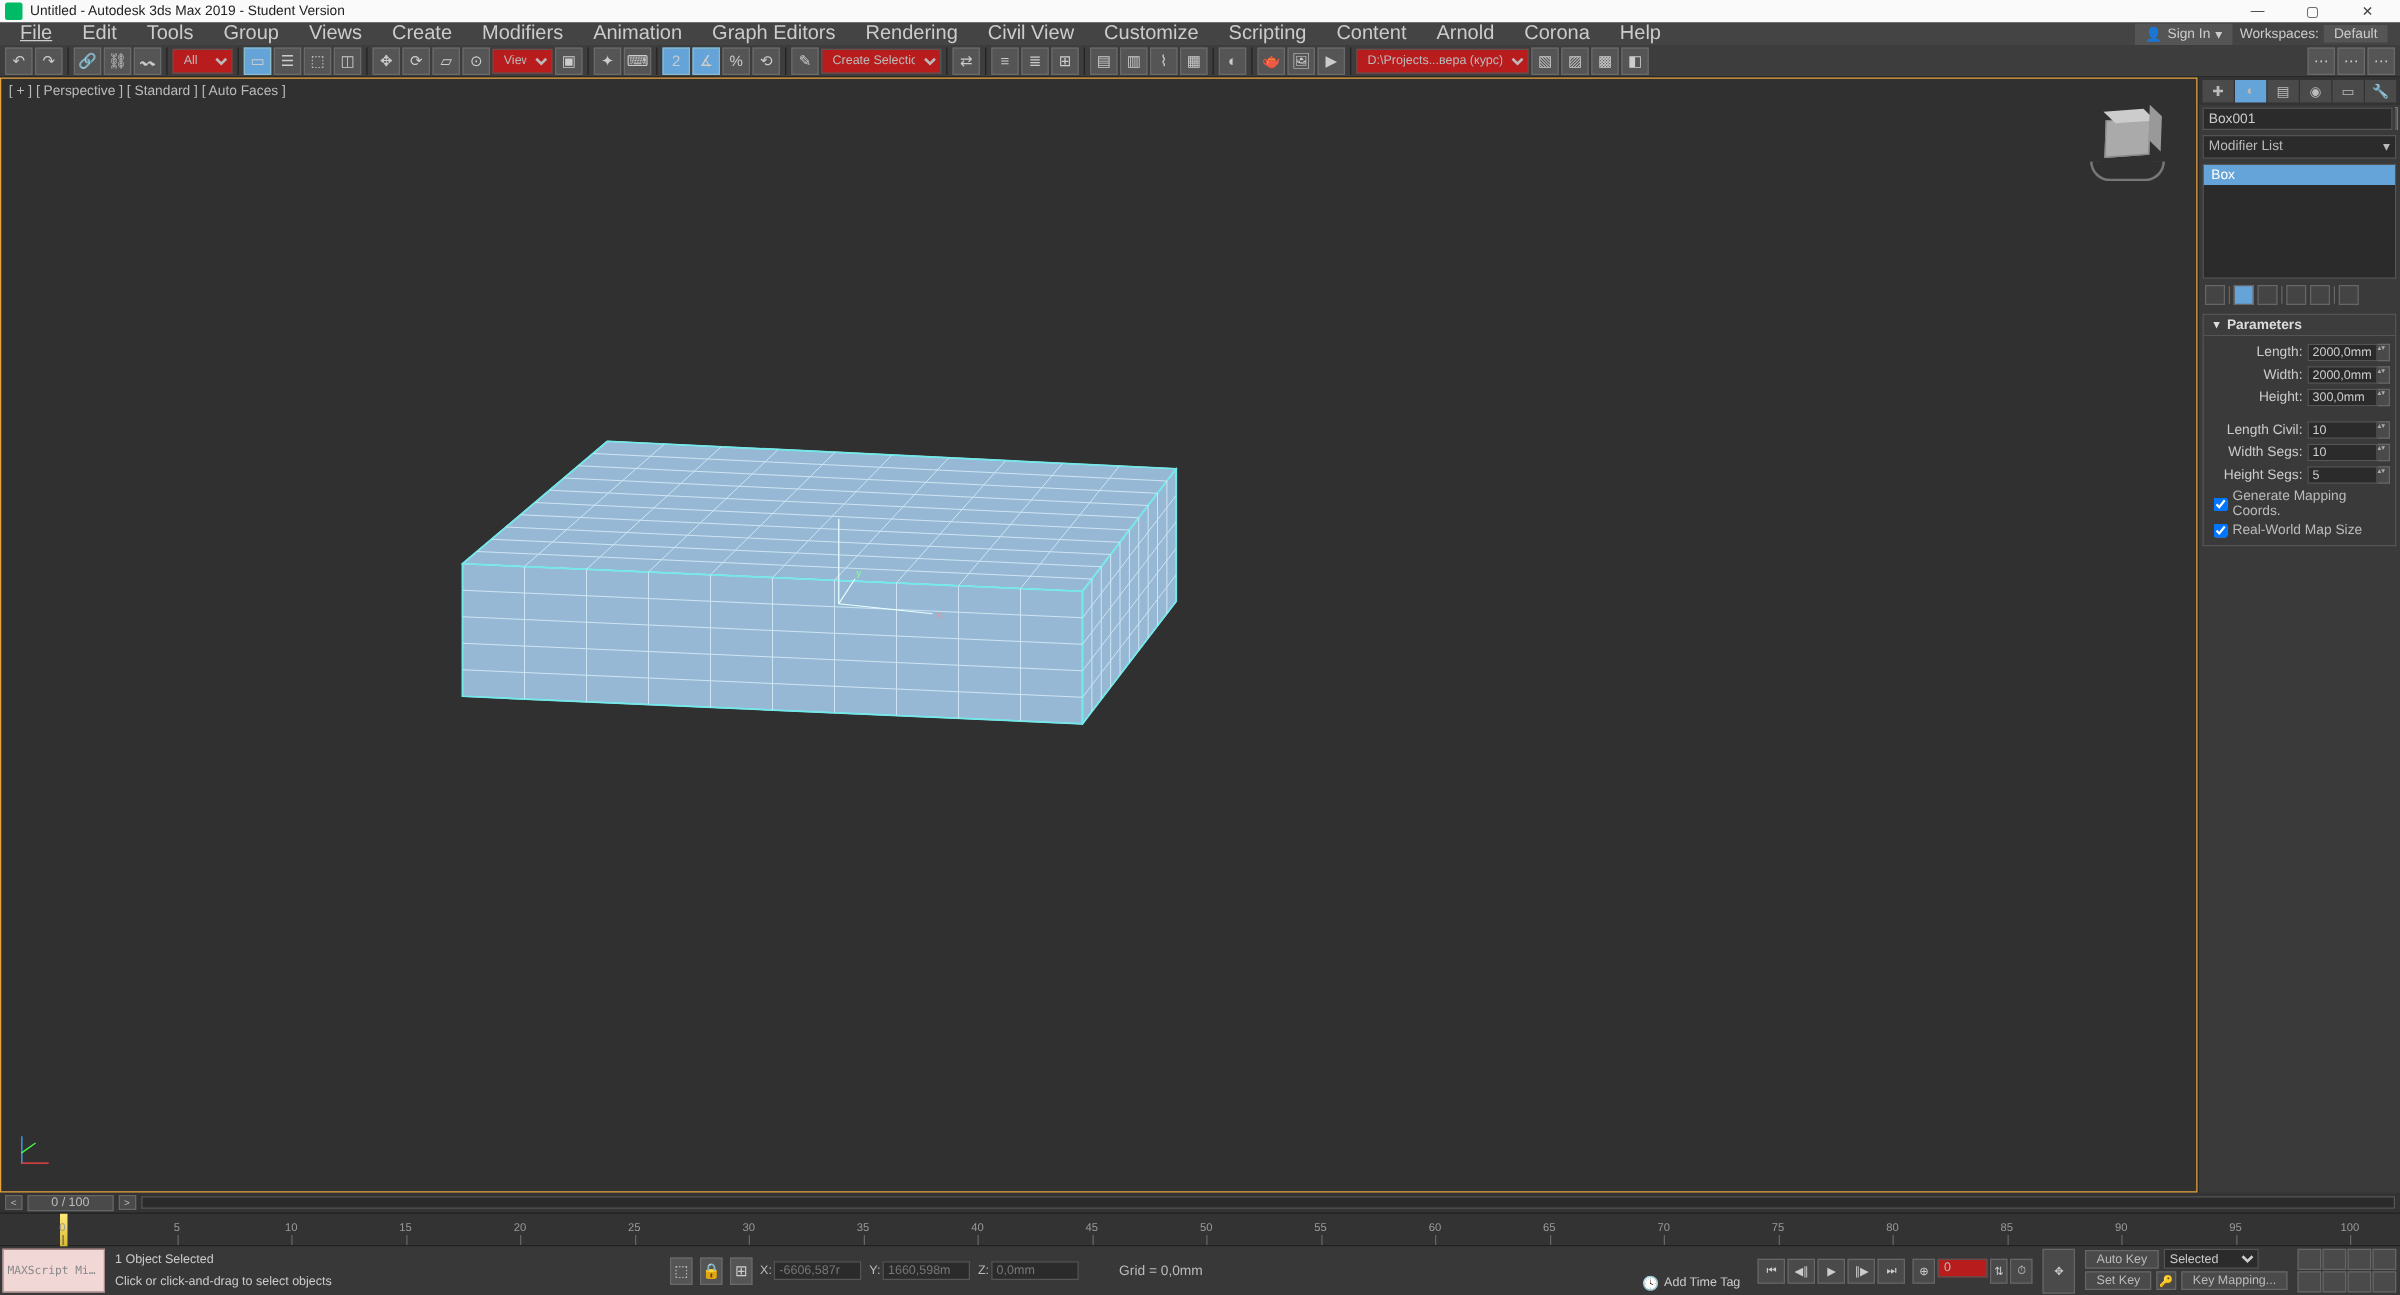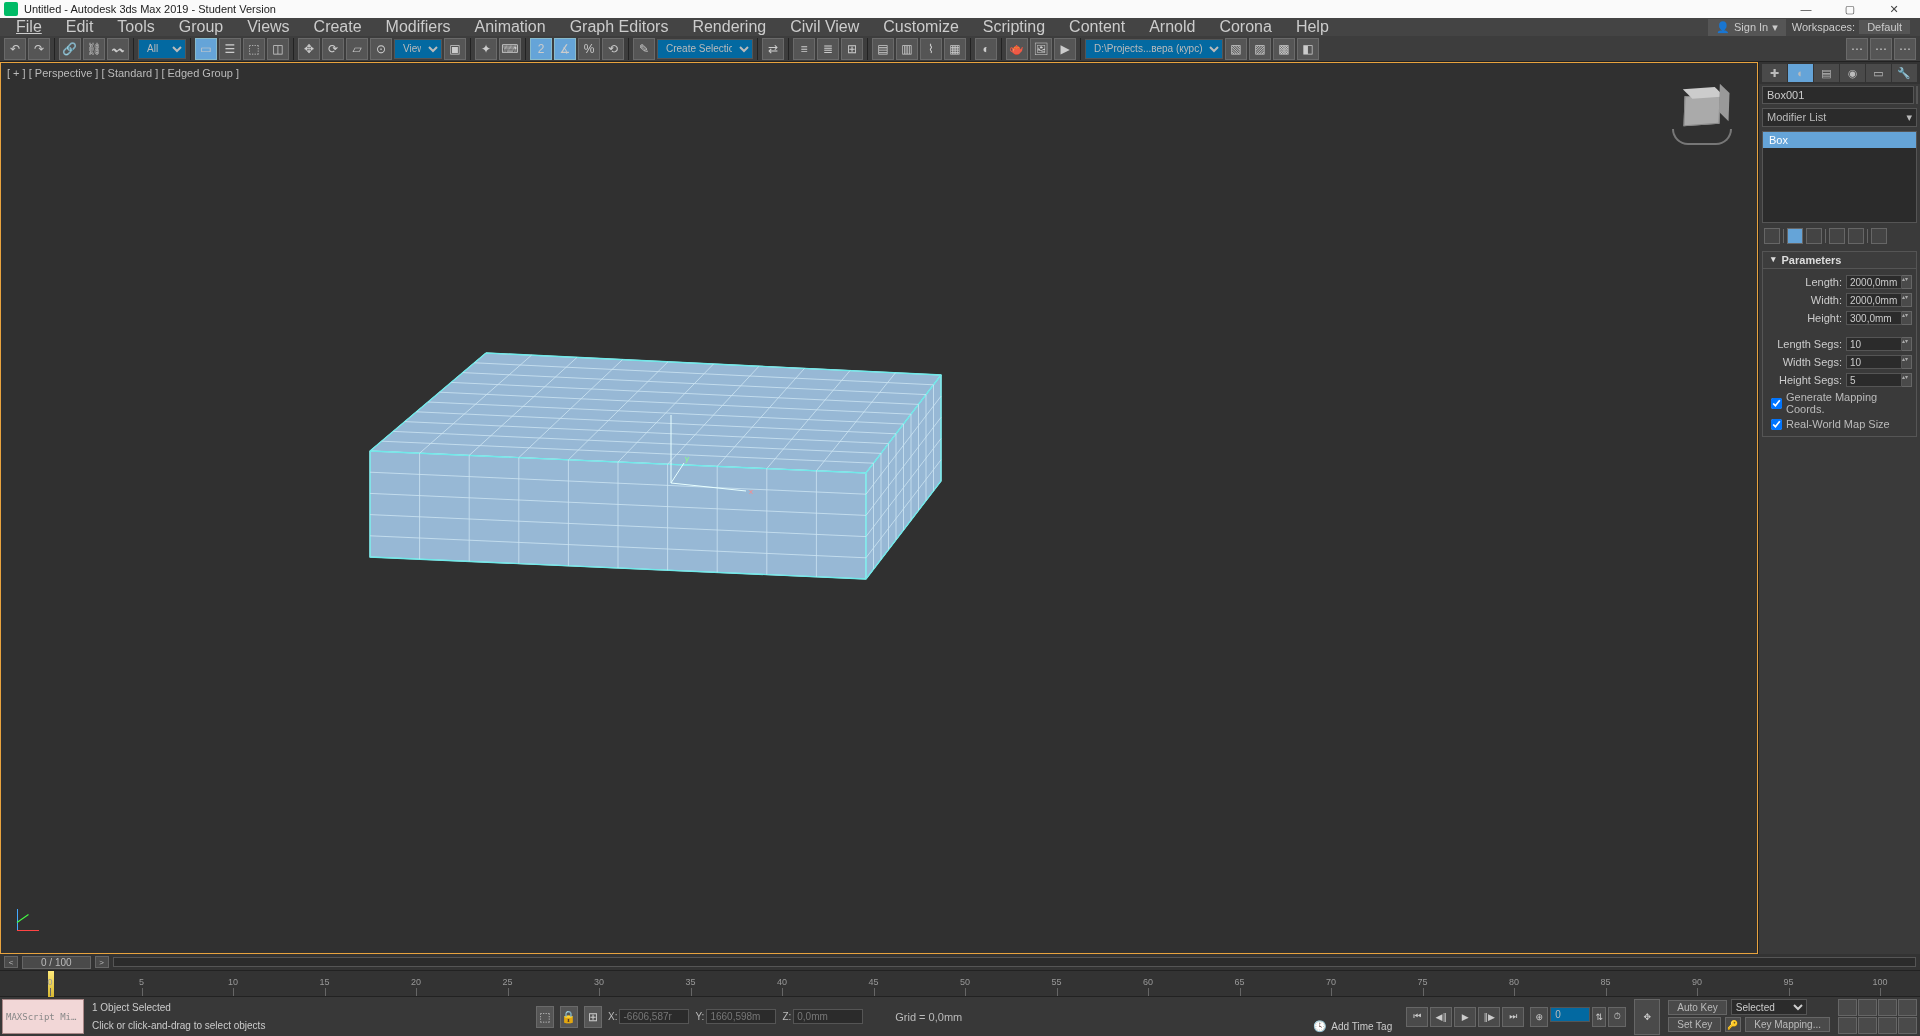--- a/index.html
+++ b/index.html
@@ -17,21 +17,21 @@
 .menubar .menu:first-child{ text-decoration:underline; }
 .menubar .spacer { flex:1; }
 .signin { display:flex; align-items:center; gap:4px; background:#555; padding:2px 8px; margin-right:6px; color:#ccc; }
 .ws { display:flex; align-items:center; gap:4px; color:#ccc; margin-right:6px; }
 
 
 .toolbar { height:26px; background:#3d3d3d; border-bottom:1px solid #222; display:flex; align-items:center; padding:0 4px; gap:2px; }
 .tbtn { width:22px; height:22px; background:#555; border:1px solid #6a6a6a; display:flex; align-items:center; justify-content:center; color:#ccc; font-size:12px; }
 .tbtn.small{ width:18px; }
 .tbtn.active{ background:#65a4d8; border-color:#8bc; }
-.tfield { background:#0369a1; border:1px solid #555; color:#bbb; height:20px; font-size:10px; padding:0 4px; }
+.tfield { background:#b91c1c; border:1px solid #555; color:#bbb; height:20px; font-size:10px; padding:0 4px; }
 .tsep { width:1px; height:22px; background:#222; margin:0 2px; }
 
 
 .main { display:flex; height:calc(100% - 18px - 18px - 26px - 16px - 26px - 40px); }
 .viewport { flex:1; background:#303030; position:relative; border:1px solid #e8a33e; }
 .vplabel { position:absolute; top:4px; left:6px; color:#bbb; font-size:11px; }
 .viewcube { position:absolute; top:20px; right:20px; width:70px; height:70px; }
 .viewcube .cube{ width:36px; height:30px; background:#aaa; border:1px solid #888; margin:12px auto 0; transform:skewY(-6deg) rotateZ(2deg); position:relative;}
 .viewcube .cube::before{content:"";position:absolute;top:-8px;left:2px;width:32px;height:10px;background:#ccc;transform:skewX(45deg);}
 .viewcube .cube::after{content:"";position:absolute;top:-6px;right:-10px;width:10px;height:28px;background:#999;transform:skewY(45deg);}
@@ -191,21 +191,21 @@
   <div class="tbtn">▩</div>
   <div class="tbtn">◧</div>
   <span class="spacer" style="flex:1"></span>
   <div class="tbtn">⋯</div>
   <div class="tbtn">⋯</div>
   <div class="tbtn">⋯</div>
 </div>
 
 <div class="main">
   <div class="viewport">
-    <div class="vplabel">[ + ] [ Perspective ] [ Standard ] [ Edged Group ]</div>
+    <div class="vplabel">[ + ] [ Perspective ] [ Standard ] [ Auto Faces ]</div>
     <div class="viewcube">
       <div class="cube"></div>
         <div class="ring"></div>
     </div>
     <div class="axis-gizmo">
       <div class="z"></div>
         <div class="x"></div>
         <div class="y"></div>
     </div>
 
@@ -336,21 +336,21 @@
           </div>
         <div class="prow">
             <label>Height:</label>
           <div class="spinner">
               <input value="300,0mm" style="">
               <div class="sbtn">▴▾</div>
             </div>
           </div>
         <div style="height:8px"></div>
         <div class="prow">
-            <label>Length Segs:</label>
+            <label>Length Civil:</label>
           <div class="spinner">
               <input value="10" style="">
               <div class="sbtn">▴▾</div>
             </div>
           </div>
         <div class="prow">
             <label>Width Segs:</label>
           <div class="spinner">
               <input value="10" style="">
               <div class="sbtn">▴▾</div>

